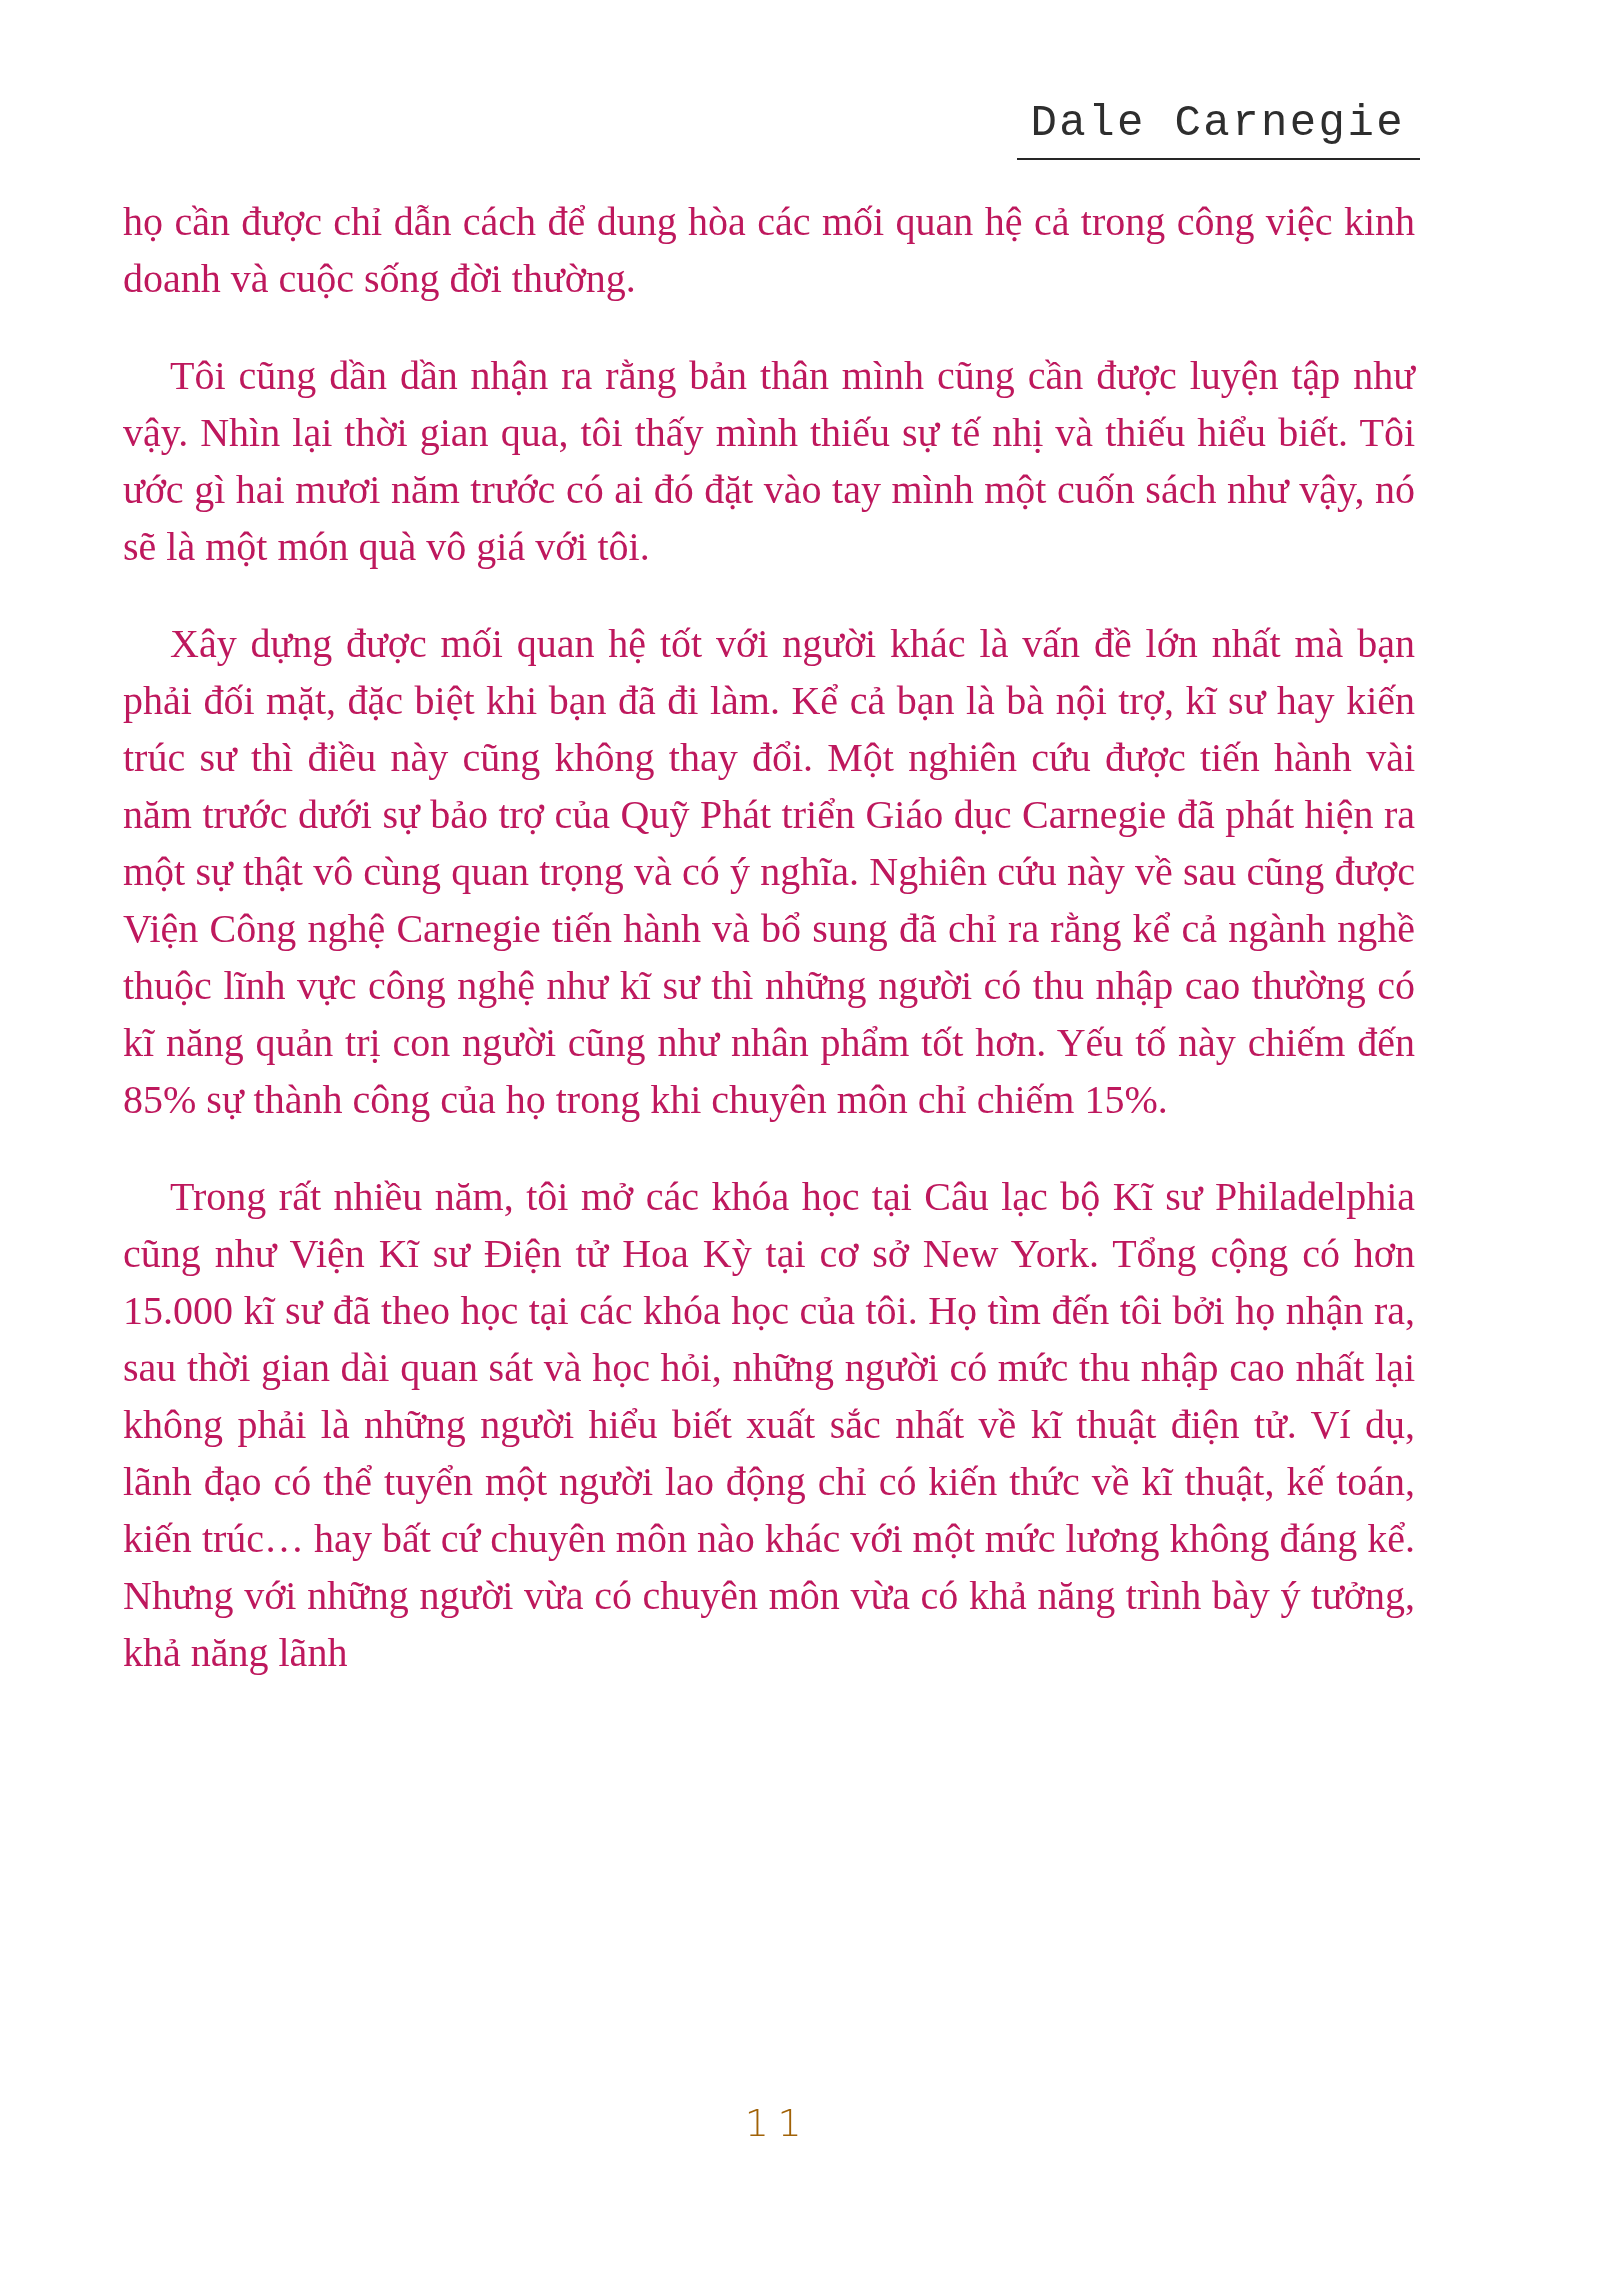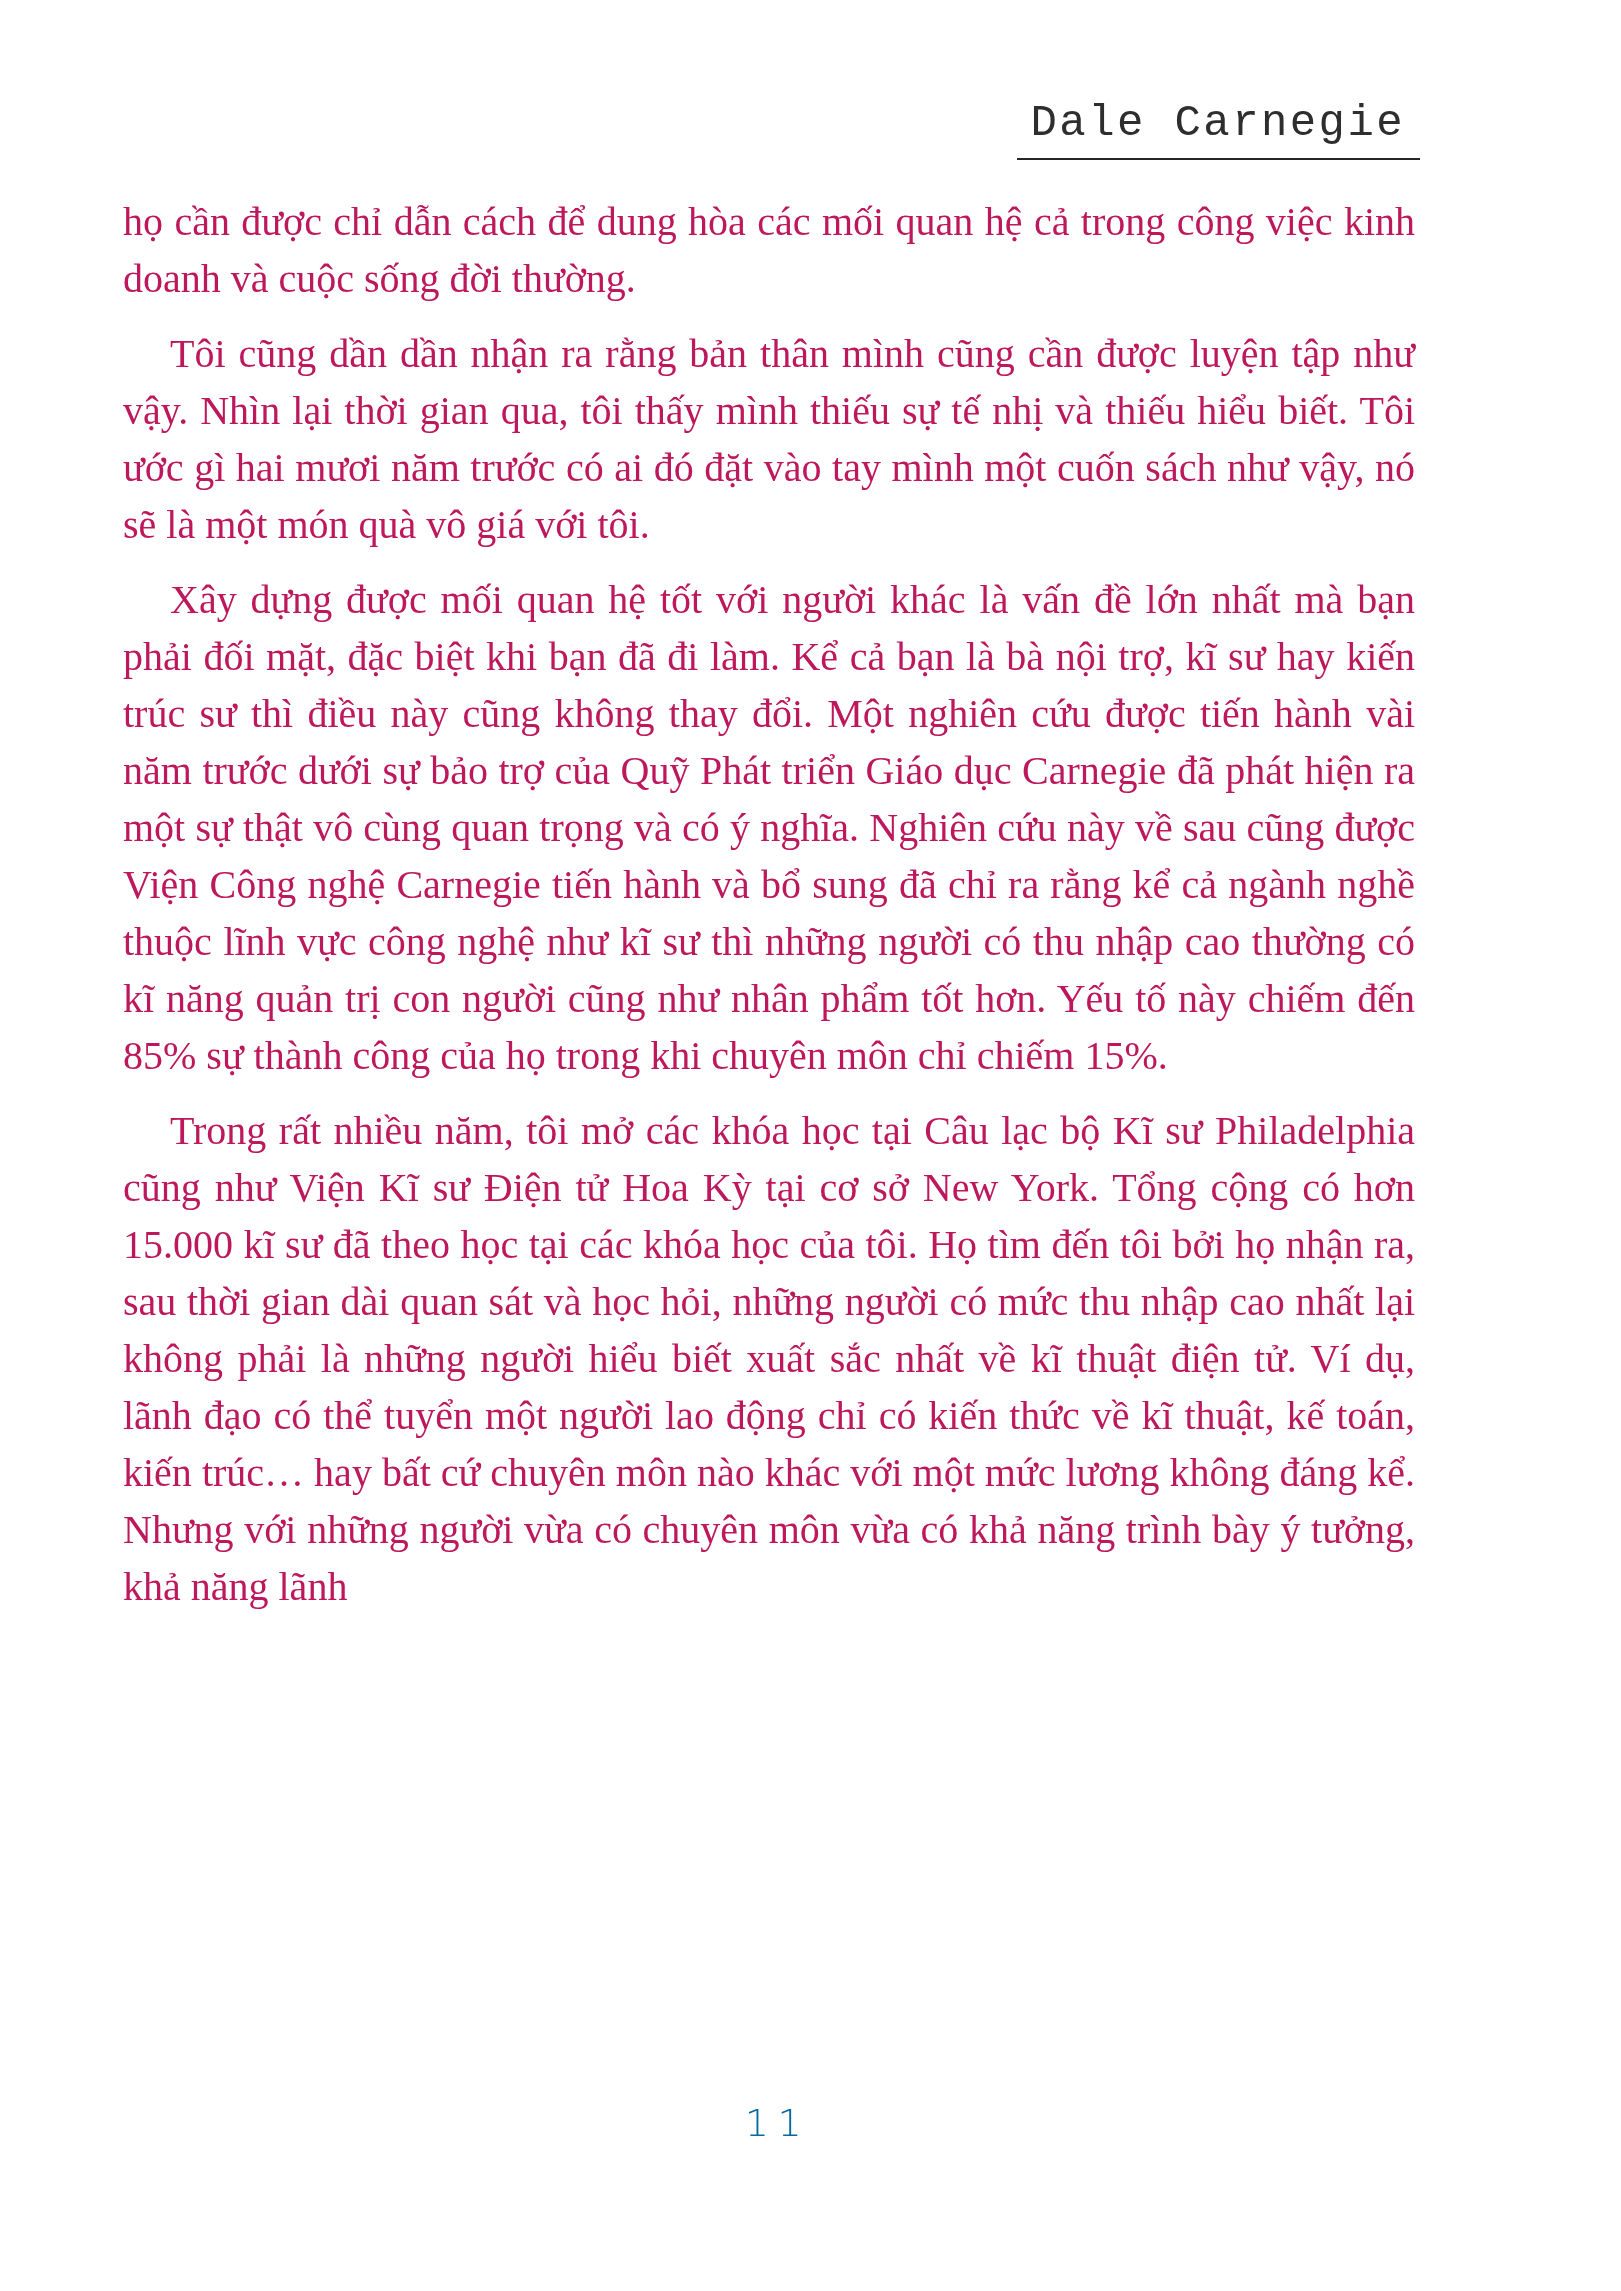--- a/index.html
+++ b/index.html
@@ -43,36 +43,36 @@
     width: 1292px;
     text-align: justify;
   }
   .body-text p {
     margin: 0;
     font-size: 40px;
     line-height: 57px;
     color: #be185d;
   }
   .body-text p + p {
-    margin-top: 18px;
+    margin-top: 40px;
     text-indent: 47px;
   }
   
   .page-number {
     position: absolute;
     top: 2101px;
     left: 123px;
     width: 1292px;
     text-align: center;
     font-family: "DejaVu Sans", sans-serif;
     font-weight: 300;
     font-size: 38px;
     letter-spacing: 8.5px;
     padding-left: 8.5px; 
-    color: #0369a1;
+    color: #a16207;
   }
 </style>
 </head>
 <body>
 
 <div class="page">
 
   <header class="running-head-wrap">
     <span class="running-head">Dale Carnegie</span>
   </header>

